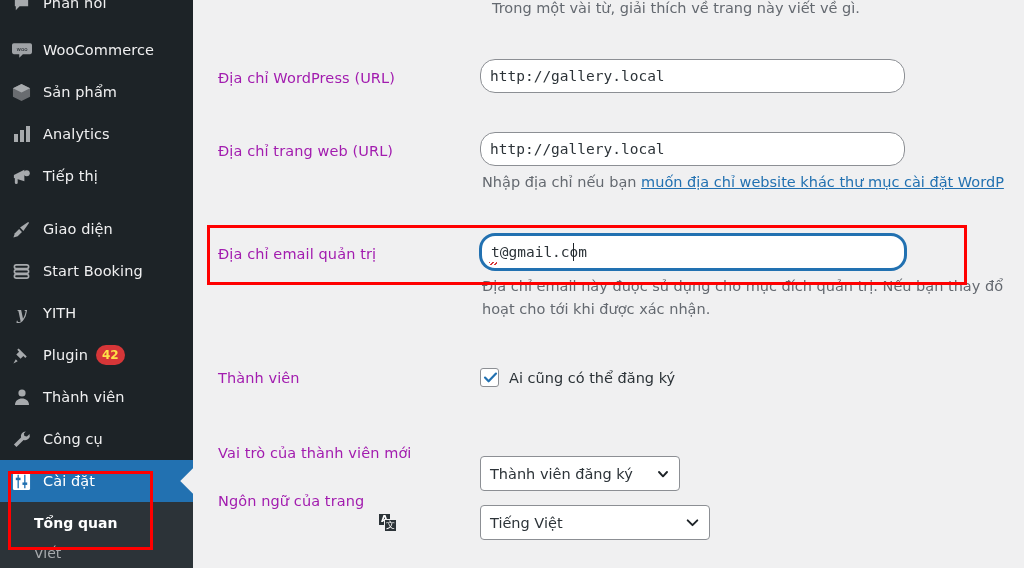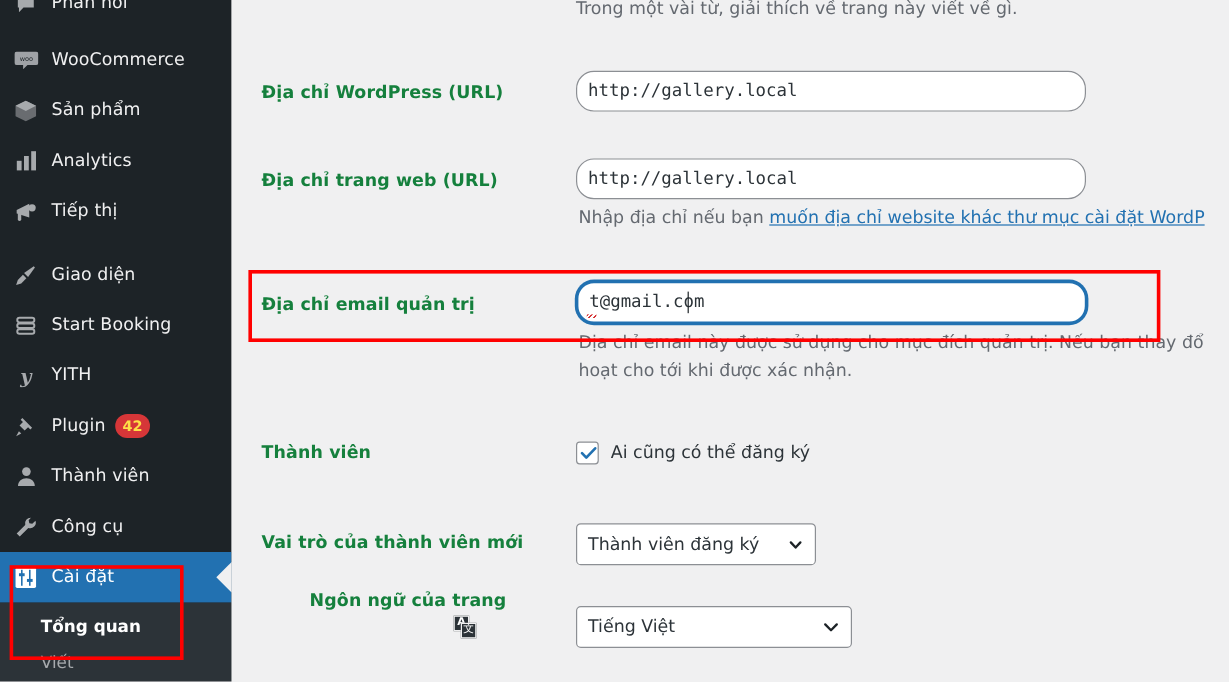--- a/index.html
+++ b/index.html
@@ -82,22 +82,22 @@
   
   #main {
     position: absolute; left: 193px; top: 0;
     width: 831px; height: 568px;
     background: #f0f0f1;
     overflow: hidden;
   }
   .flabel {
     position: absolute;
     font-size: 14.5px;
-    font-weight: 700;
-    color: #15803d;
+    font-weight: 400;
+    color: #a21caf;
     white-space: nowrap;
     letter-spacing: .1px;
   }
   .helptext {
     position: absolute;
     font-size: 14.5px;
     color: #646970;
     white-space: nowrap;
   }
   .helplink { color: #2271b1; text-decoration: underline; }
@@ -338,21 +338,21 @@
         <span>Tổng quan</span>
       </div>
       <div class="sub-item faded">
         <span>Viết</span>
       </div>
     </div>
   </nav>
 
   <div id="main">
 
-    <div class="helptext" style="left:287px; top:0px;text-align:center;">Trong một vài từ, giải thích về trang này viết về gì.</div>
+    <div class="helptext" style="left:299px; top:0px;text-align:center;">Trong một vài từ, giải thích về trang này viết về gì.</div>
 
     <div class="flabel" style="left:25px; top:70px;">Địa chỉ WordPress (URL)</div>
     <input class="txt" style="left: 287px; top: 59px; width: 425px;" value="http://gallery.local">
 
     <div class="flabel" style="left:25px; top:143px;">Địa chỉ trang web (URL)</div>
     <input class="txt" style="left: 287px; top: 132px; width: 425px;" value="http://gallery.local">
     <div class="helptext" style="left:289px; top:174px;">
       <span>Nhập địa chỉ nếu bạn </span><a class="helplink" href="#">muốn địa chỉ website khác thư mục cài đặt WordP</a>
     </div>
 
@@ -366,30 +366,30 @@
 
     <div class="flabel" style="left:25px; top:370px;">Thành viên</div>
     <div class="cbx" style="left:287px; top:368px;">
       <svg width="17" height="17" viewBox="0 0 17 17" fill="none" stroke="#2271b1" stroke-width="2.2" stroke-linecap="round" stroke-linejoin="round">
         <path d="M3 8.6 6.6 12.3 14 4.6"></path>
       </svg>
     </div>
     <div class="cbx-label" style="left:316px; top:370px;">Ai cũng có thể đăng ký</div>
 
     <div class="flabel" style="left:25px; top:445px;">Vai trò của thành viên mới</div>
-    <div class="sel tight" style="left:287px; top:436px;gap:16px;">
+    <div class="sel tight" style="left:287px; top:456px;gap:16px;">
       <span>Thành viên đăng ký</span>
       <span class="chev">
         <svg width="14" height="14" viewBox="0 0 14 14" fill="none" stroke="currentColor" stroke-width="1.9" stroke-linecap="round" stroke-linejoin="round">
           <path d="M3 5 7 9.3 11 5"></path>
         </svg>
       </span>
     </div>
 
-    <div class="flabel" style="left:25px; top:493px;margin-left:40px;">Ngôn ngữ của trang</div>
+    <div class="flabel" style="left:25px; top:493px;">Ngôn ngữ của trang</div>
     <div class="translate-icon" style="left:185px; top:513px;">
       <span class="ti-a">A</span>
       <span class="ti-b">文</span>
     </div>
     <div class="sel" style="left:287px; top:505px; width:230px;">
       <span>Tiếng Việt</span>
       <span class="chev">
         <svg width="15" height="15" viewBox="0 0 14 14" fill="none" stroke="currentColor" stroke-width="1.8" stroke-linecap="round" stroke-linejoin="round">
           <path d="M2.5 5 7 9.5 11.5 5"></path>
         </svg>

